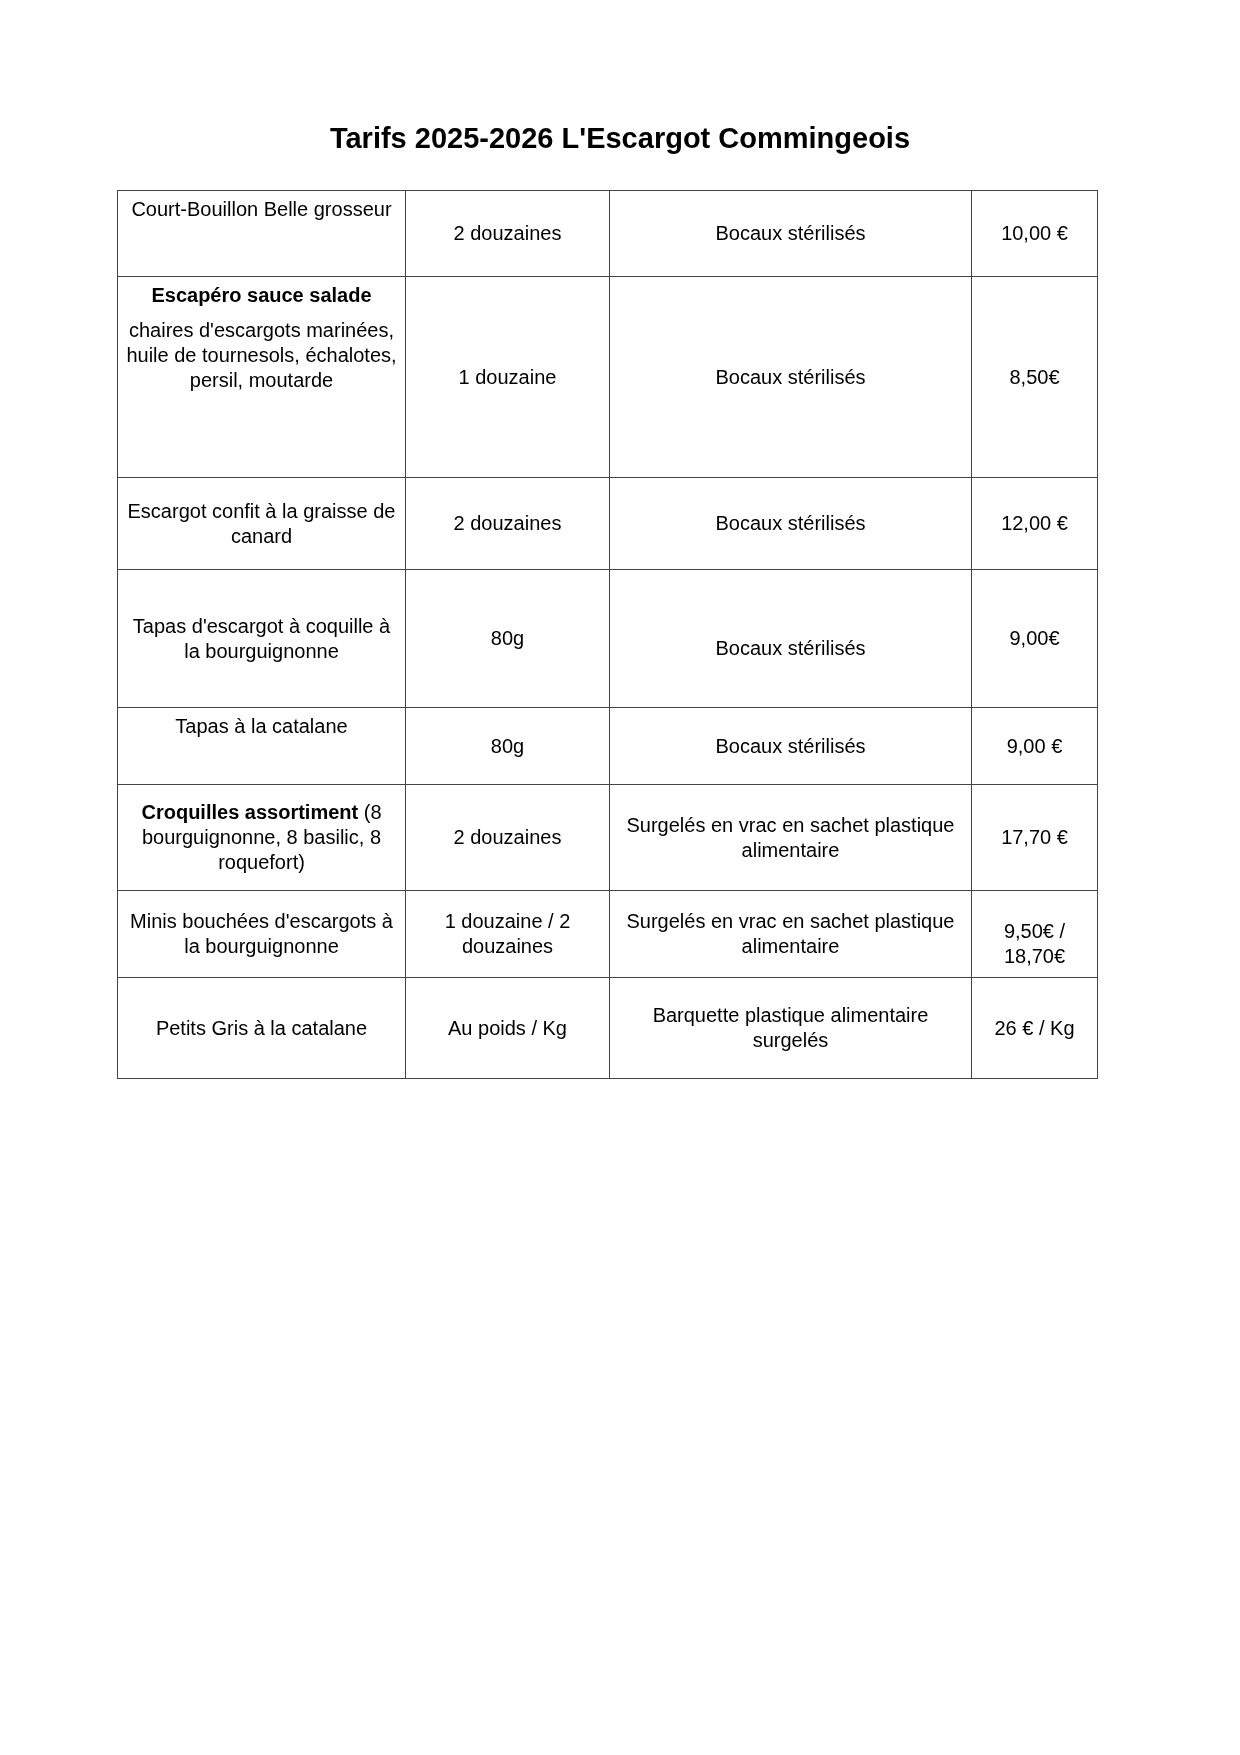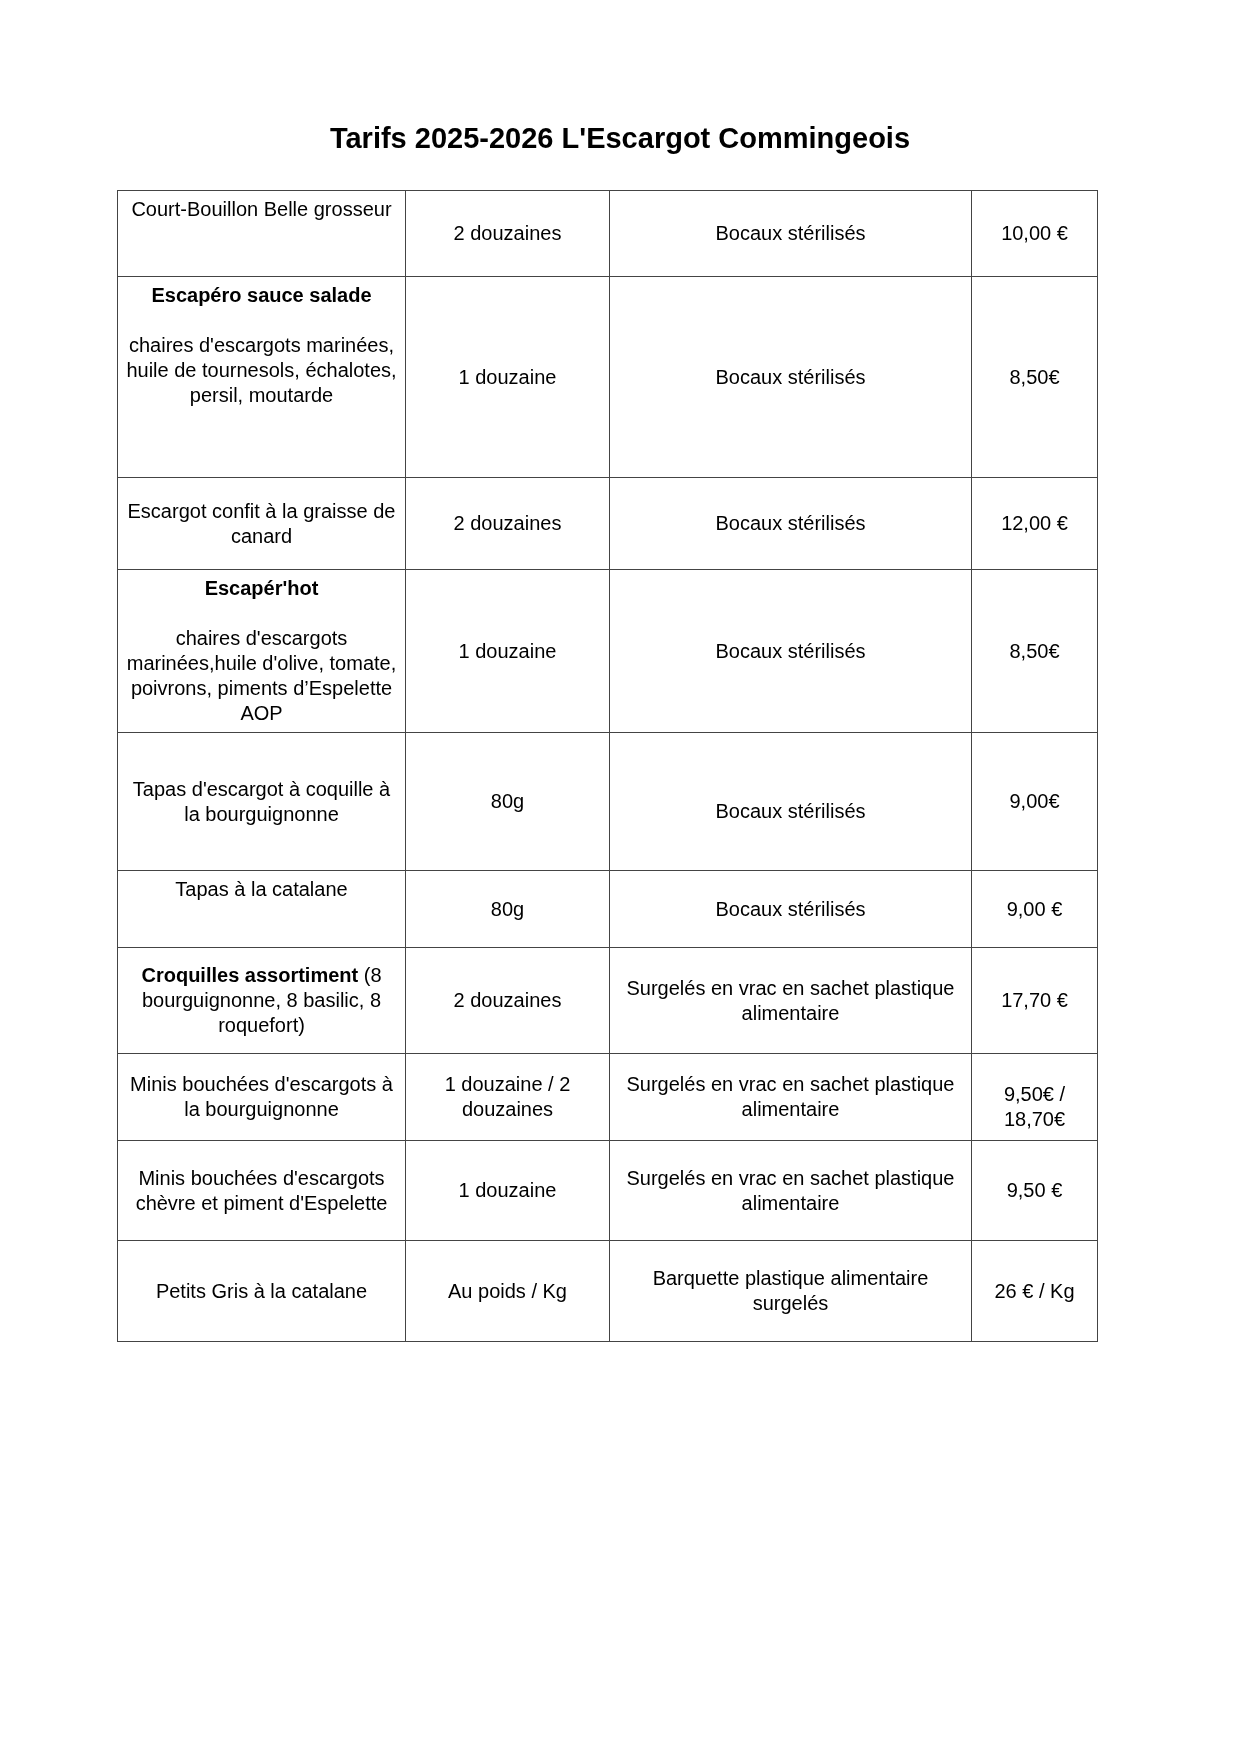--- a/index.html
+++ b/index.html
@@ -16,21 +16,21 @@
       border-collapse: collapse; table-layout: fixed;
       font-size: 20px; line-height: 25px;
     }
     table.tarifs td, table.tarifs th {
       border: 1.5px solid #444; text-align: center; vertical-align: middle;
       padding: 0 6px; font-weight: normal;
     }
     table.tarifs th { font-weight: bold; }
     .b { font-weight: bold; }
     .top { vertical-align: top !important; padding-top: 6px !important; }
-    .desc { display: block; margin-top: 25px; font-weight: normal; }
+    .desc { display: block; margin-top: 10px; font-weight: normal; }
     .line { display: block; }
     .nudge-down { padding-top: 20px !important; }
   </style>
 </head>
 <body>
 
 <div class="title">Tarifs 2025-2026 L'Escargot Commingeois</div>
 
 <table class="tarifs">
   <colgroup>
@@ -58,29 +58,20 @@
     <td>8,50€</td>
   </tr>
 
   <tr style="height:92px">
     <td class="b">Escargot confit à la graisse de canard</td>
     <td>2 douzaines</td>
     <td>Bocaux stérilisés</td>
     <td>12,00 €</td>
   </tr>
 
-  <tr style="height:163px">
-    <td class="top">
-      <span class="b">Escapér'hot</span>
-      <span class="desc">chaires d'escargots marinées,huile d'olive, tomate, poivrons, piments d’Espelette AOP</span>
-    </td>
-    <td>1 douzaine</td>
-    <td>Bocaux stérilisés</td>
-    <td>8,50€</td>
-  </tr>
 
   <tr style="height:138px">
     <td class="b">Tapas d'escargot à coquille à la bourguignonne</td>
     <td>80g</td>
     <td class="nudge-down">Bocaux stérilisés</td>
     <td>9,00€</td>
   </tr>
 
   <tr style="height:77px">
     <td class="b top">Tapas à la catalane</td>
@@ -104,26 +95,20 @@
   <tr style="height:87px">
     <td class="b">Minis bouchées d'escargots à la bourguignonne</td>
     <td>1 douzaine / 2 douzaines</td>
     <td>Surgelés en vrac en sachet plastique alimentaire</td>
     <td class="nudge-down">
       <span class="line">9,50€ /</span>
       <span class="line">18,70€</span>
     </td>
   </tr>
 
-  <tr style="height:100px">
-    <td class="b">Minis bouchées d'escargots chèvre et piment d'Espelette</td>
-    <td>1 douzaine</td>
-    <td>Surgelés en vrac en sachet plastique alimentaire</td>
-    <td>9,50 €</td>
-  </tr>
 
   <tr style="height:101px">
     <td class="b">Petits Gris à la catalane</td>
     <td>Au poids / Kg</td>
     <td>Barquette plastique alimentaire surgelés</td>
     <td>26 € / Kg</td>
   </tr>
 </tbody>
   </table>
 

